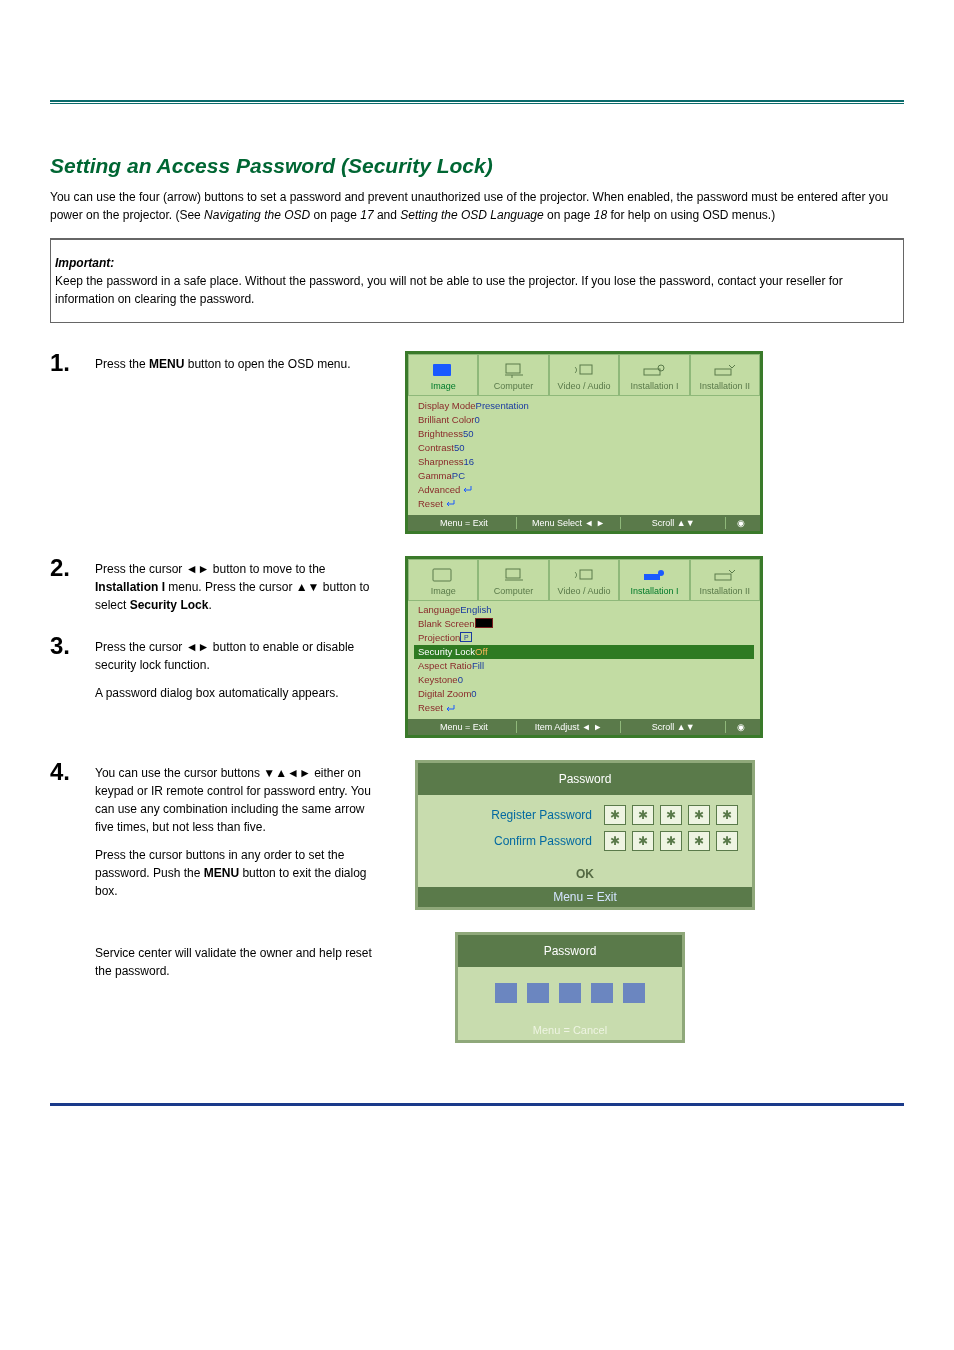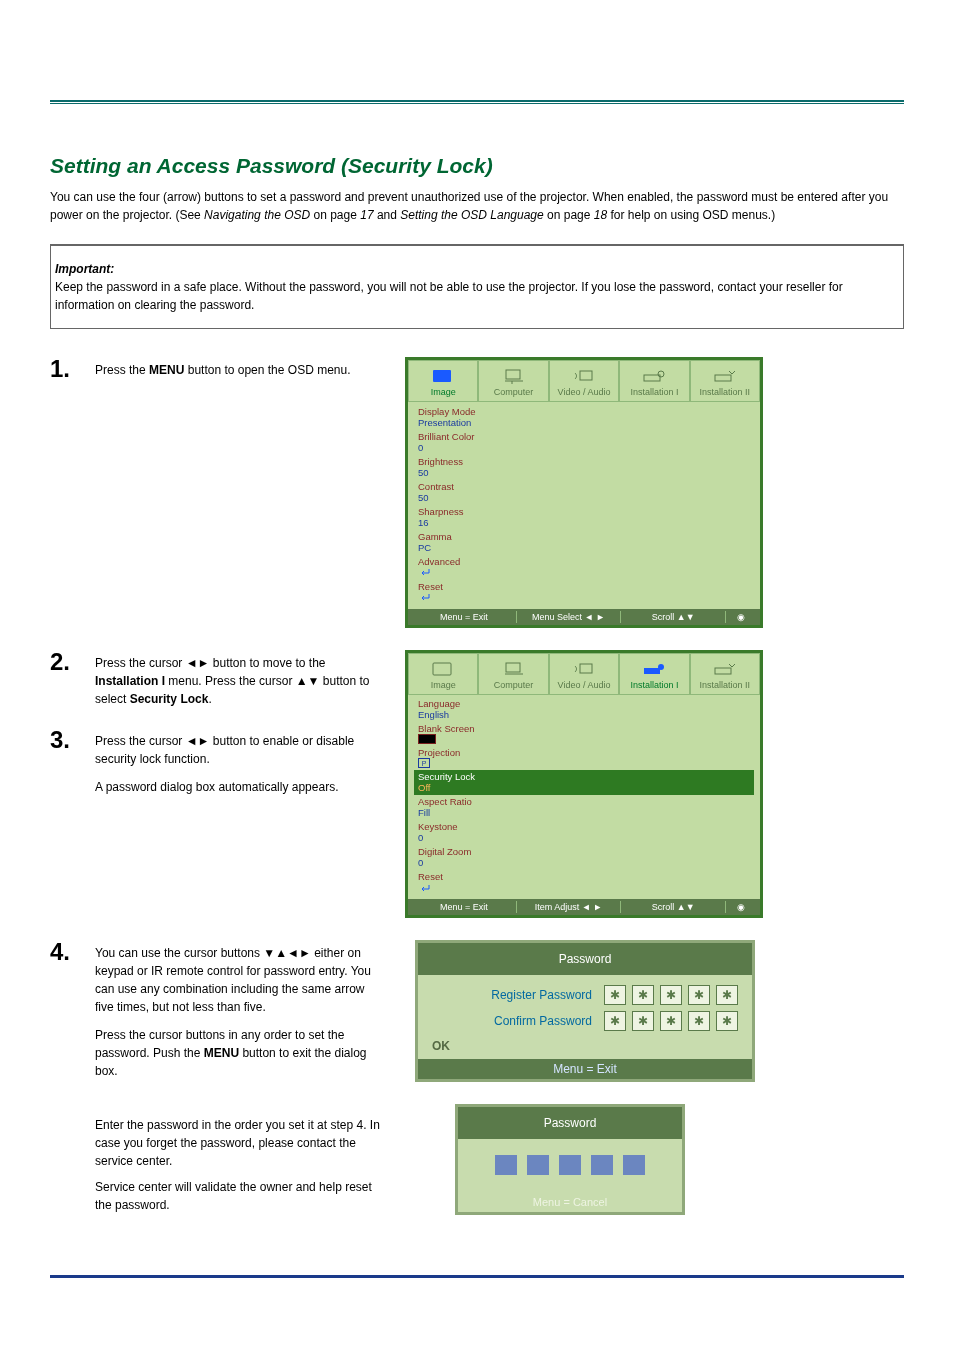--- a/index.html
+++ b/index.html
@@ -1,57 +1,57 @@
 <!DOCTYPE html>
 <html><head>
 <meta charset="utf-8">
 <style>
   * { box-sizing: border-box; margin: 0; padding: 0; }
   body { font-family: Arial, sans-serif; background: #fff; width: 954px; margin: 0 auto; font-size: 12px; color: #000; }
   .page { padding: 40px 50px 30px 50px; }
   .top-rule { border-top: 2px solid #0a6b6b; border-bottom: 1px solid #0a6b6b; height: 4px; margin: 60px 0 50px 0; }
   .bottom-rule { border-top: 3px solid #1a3a8a; margin-top: 60px; }
   .section-title { color: #063; font-weight: bold; font-style: italic; font-size: 21px; margin-bottom: 10px; }
-  .lead-text { font-size: 12px; line-height: 1.5; margin-bottom: 20px; }
+  .lead-text { font-size: 12px; line-height: 1.5; margin-bottom: 14px; }
   .note-box { border: 1px solid #666; border-top-width: 2px; padding: 14px 4px; margin: 12px 0 28px 0; font-size: 12px; line-height: 1.5; }
   .note-head { font-style: italic; font-weight: bold; }
   .step-row { display: flex; align-items: flex-start; margin-bottom: 22px; }
   .step-num { width: 45px; font-size: 24px; font-weight: 900; font-family: Arial, sans-serif; line-height: 1; }
   .step-text { flex: 0 0 310px; padding-top: 4px; padding-right: 20px; font-size: 12px; line-height: 1.5; }
   .step-screen { flex: 1; display: flex; justify-content: flex-start; }
   .arrows { font-family: Arial, sans-serif; }
   .bold-key { font-weight: bold; }
 
   
   .osd { width: 358px; border: 3px solid #3a7a2a; background: #c2dca3; }
   .osd-tabs { display: flex; background: #c2dca3; }
   .osd-tab { flex: 1; text-align: center; padding: 4px 2px 4px 2px; border: 1px solid #8fb87a; font-size: 9px; color: #5a7a4a; }
   .osd-tab.selected { color: #007a2a; }
   .osd-tab .tab-icon { height: 22px; display: flex; align-items: center; justify-content: center; }
   .osd-tab .tab-icon svg { width: 26px; height: 20px; }
   .osd-body { padding: 2px 6px 4px 6px; }
-  .osd-row { display: flex; padding: 1.5px 4px; font-size: 9.5px; flex-direction: column; }
+  .osd-row { display: flex; padding: 1.5px 4px; font-size: 9.5px; }
   .osd-row .label { color: #8a2a2a; }
   .osd-row .val { color: #1a3aa0; }
   .osd-row.highlight { background: #2e7a22; color: #fff; }
   .osd-row.highlight .label, .osd-row.highlight .val { color: #fff; }
   .osd-row.highlight .val.off { color: #ffb85c; }
   .osd-foot { background: #5a7a4a; color: #fff; display: flex; font-size: 9px; padding: 2px 4px; }
   .osd-foot > div { flex: 1; text-align: center; border-right: 1px solid #8fb87a; padding: 1px 0; }
   .osd-foot > div:last-child { border-right: none; flex: 0 0 30px; }
   .pval-box { display:inline-block; width:12px; height:10px; border:1px solid #1a3aa0; font-size:7px; text-align:center; line-height:9px; color:#1a3aa0;}
 
   
   .pwd { width: 340px; border: 3px solid #8fa87a; background: #c8dcae; margin-left: 10px; }
   .pwd-title { background: #5a7a4a; color: #fff; text-align: center; padding: 9px 0; font-size: 12px; }
   .pwd-body { padding: 10px 14px 6px 14px; }
   .pwd-row { display: flex; align-items: center; justify-content: flex-end; gap: 6px; margin-bottom: 6px; font-size: 12px; }
   .pwd-label { color: #0369a1; margin-right: 6px; flex: 1; text-align: right; }
   .pwd-cell { width: 22px; height: 20px; border: 1px solid #5a7a4a; background: #eef4e2; text-align: center; line-height: 18px; font-size: 12px; color: #5a7a4a; }
-  .pwd-ok { color: #556a44; font-weight: bold; margin-top: 8px; }
+  .pwd-ok { text-align: center; color: #556a44; font-weight: bold; margin-top: 16px; }
   .pwd-foot { background: #5a7a4a; color: #d4e4ff; text-align: center; padding: 3px 0; font-size: 12px; }
 
   
   .pwd-sm { width: 230px; border: 3px solid #8fa87a; background: #c8dcae; margin-left: 50px; }
   .pwd-sm .pwd-title { font-size: 12px; }
   .pwd-sm-body { padding: 16px 20px 18px 20px; display: flex; justify-content: center; gap: 10px; }
   .pwd-sm-cell { width: 22px; height: 20px; background: #6b86c0; }
   .pwd-sm-foot { color: #eef4e2; text-align: center; padding: 3px 0 4px 0; font-size: 11px; }
 
   .enter-arrow { display:inline-block; width:12px; }
@@ -285,21 +285,20 @@
         <div class="pwd-ok">OK</div>
       </div>
       <div class="pwd-foot">Menu = Exit</div>
     </div>
   </div>
 </div>
 
 <div class="step-row">
   <div class="step-num"></div>
   <div class="step-text">
-    <p style="margin-top:8px;">Enter the password in the order you set it at step 4. In case you forget the password, please contact the service center.</p>
     <p style="margin-top:8px;">Service center will validate the owner and help reset the password.</p>
   </div>
   <div class="step-screen">
     <div class="pwd-sm">
       <div class="pwd-title">Password</div>
       <div class="pwd-sm-body">
         <span class="pwd-sm-cell"></span>
         <span class="pwd-sm-cell"></span>
         <span class="pwd-sm-cell"></span>
         <span class="pwd-sm-cell"></span>

